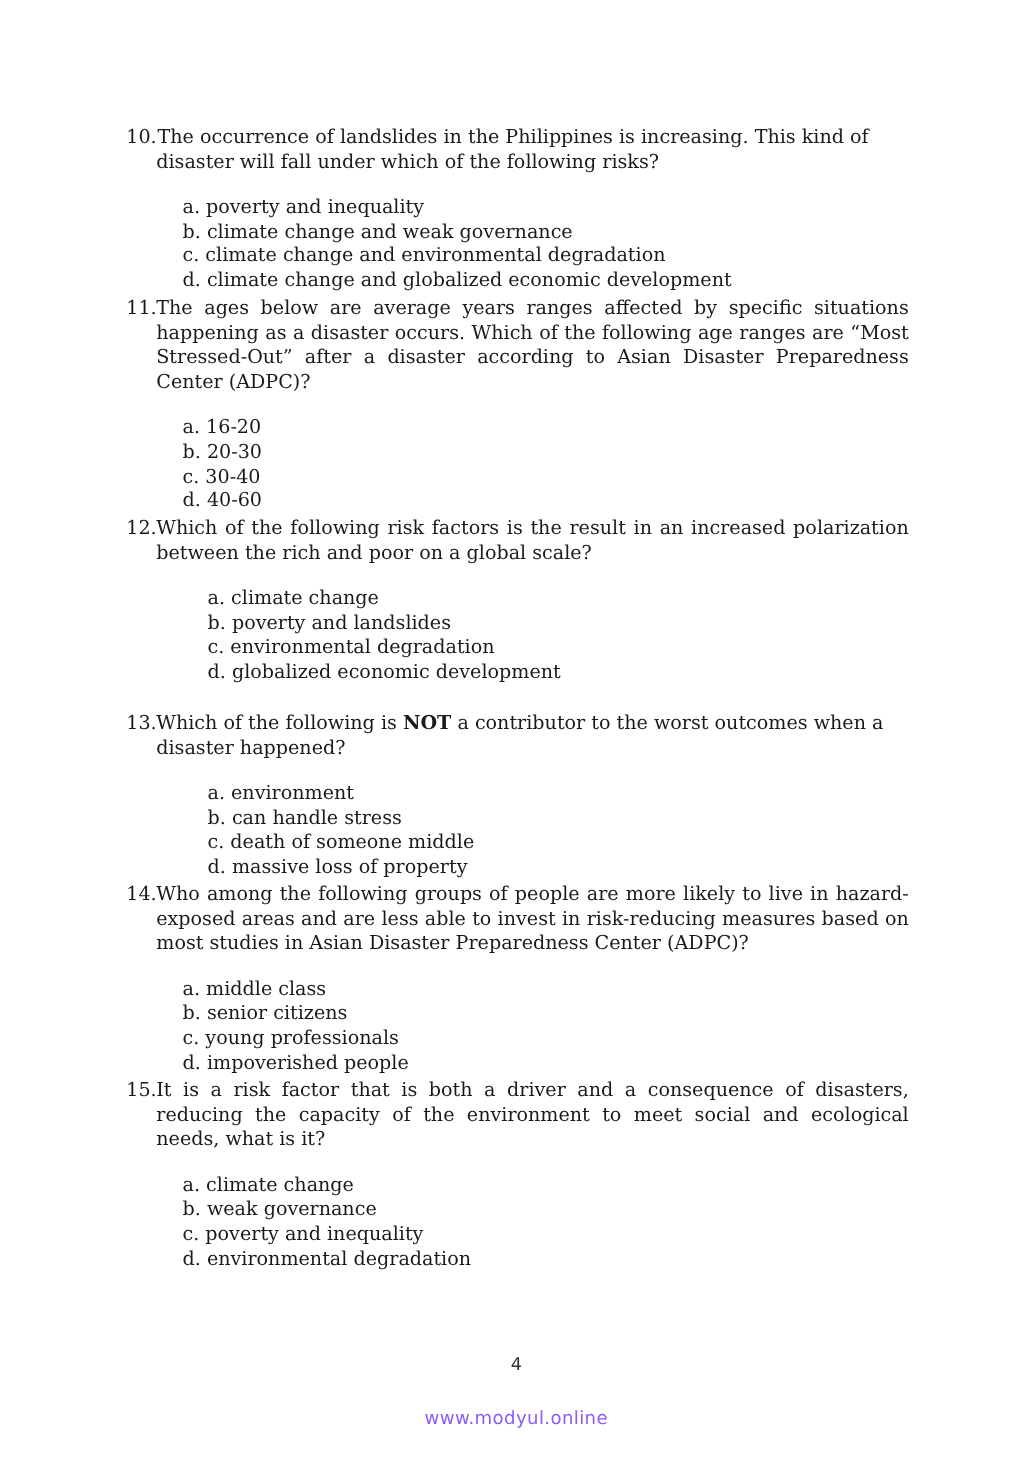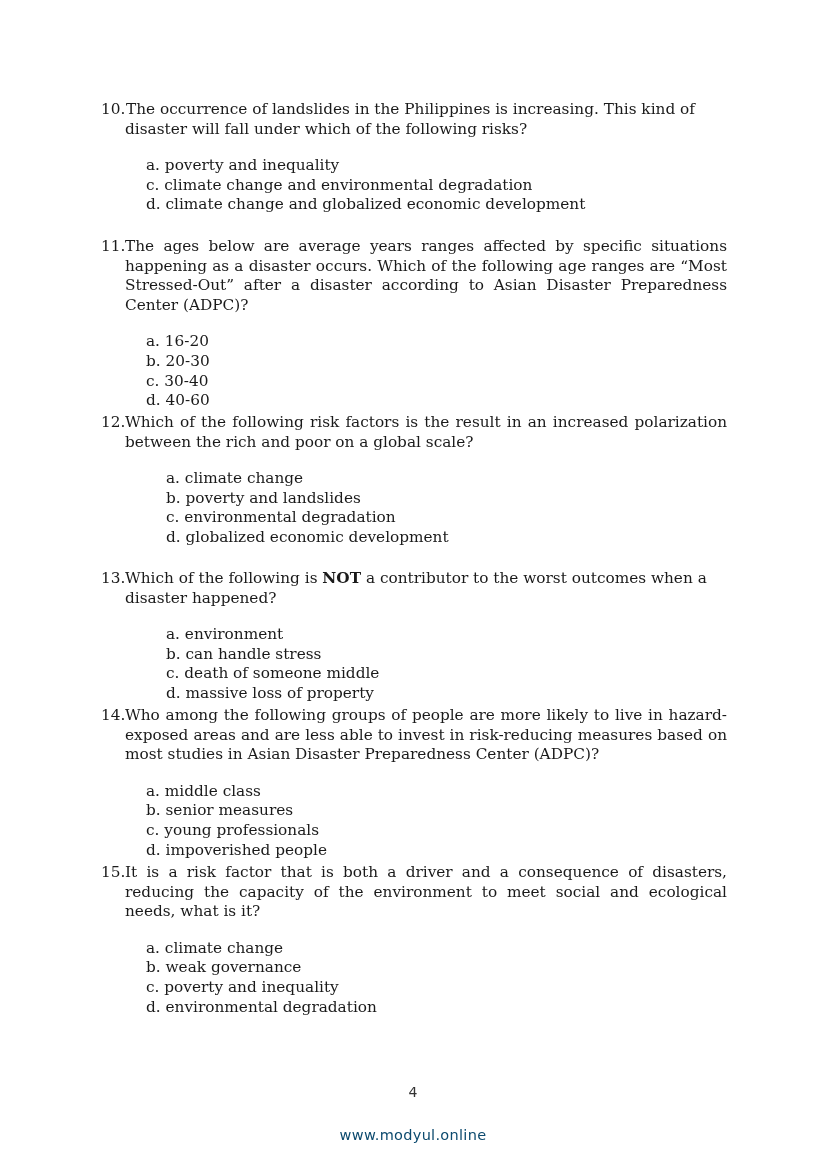--- a/index.html
+++ b/index.html
@@ -18,34 +18,35 @@
     .options.ind1 { padding-left: 28px; }
     .options.ind2 { padding-left: 48px; }
     .options li { display: block; }
     b, .bold { font-weight: bold; text-align: center; }
     .page-number {
       position: absolute; left: 0; width: 826px; top: 1083px; text-align: center;
       font-family: "DejaVu Sans", sans-serif; font-size: 14px; color: #333;
     }
     .watermark {
       position: absolute; left: 0; width: 826px; top: 1126px; text-align: center;
-      font-family: "DejaVu Sans", sans-serif; font-size: 14.5px; color: #0c4a6e; letter-spacing: 0.3px;
+      font-family: "DejaVu Sans", sans-serif; font-size: 14.5px; color: #8b5cf6; letter-spacing: 0.3px;
     }
   </style>
 </head>
 <body>
 
 <div class="page">
 
   <div class="q" style="top:100px;">
     <div class="stem">
       <span class="qnum">10.</span><span style="display:inline-block;width:1px;"></span><span class="qtext">The occurrence of landslides in the Philippines is increasing. This kind of disaster will fall under which of the following risks?</span>
     </div>
     <ul class="options ind1">
       <li>a. poverty and inequality</li>
+      <li>b. climate change and weak governance</li>
       <li>c. climate change and environmental degradation</li>
       <li>d. climate change and globalized economic development</li>
     </ul>
   </div>
 
   <div class="q" style="top:237px;">
     <div class="stem justify">
       <span class="qnum">11.</span><span class="qtext">The ages below are average years ranges affected by specific situations happening as a disaster occurs. Which of the following age ranges are “Most Stressed-Out” after a disaster according to Asian Disaster Preparedness Center (ADPC)?</span>
     </div>
     <ul class="options ind1">
@@ -79,21 +80,21 @@
       <li>d. massive loss of property</li>
     </ul>
   </div>
 
   <div class="q" style="top:706px;">
     <div class="stem justify">
       <span class="qnum">14.</span><span class="qtext">Who among the following groups of people are more likely to live in hazard-exposed areas and are less able to invest in risk-reducing measures based on most studies in Asian Disaster Preparedness Center (ADPC)?</span>
     </div>
     <ul class="options ind1">
       <li>a. middle class</li>
-      <li>b. senior measures</li>
+      <li>b. senior citizens</li>
       <li>c. young professionals</li>
       <li>d. impoverished people</li>
     </ul>
   </div>
 
   <div class="q" style="top:863px;">
     <div class="stem justify">
       <span class="qnum">15.</span><span class="qtext">It is a risk factor that is both a driver and a consequence of disasters, reducing the capacity of the environment to meet social and ecological needs, what is it?</span>
     </div>
     <ul class="options ind1">

